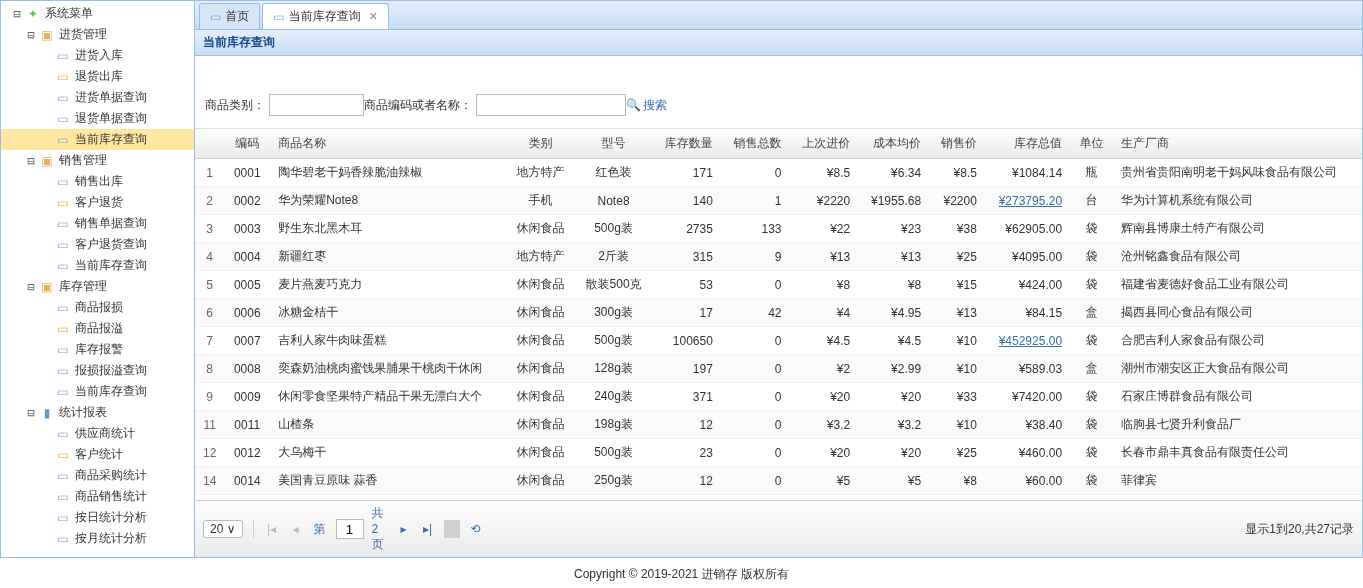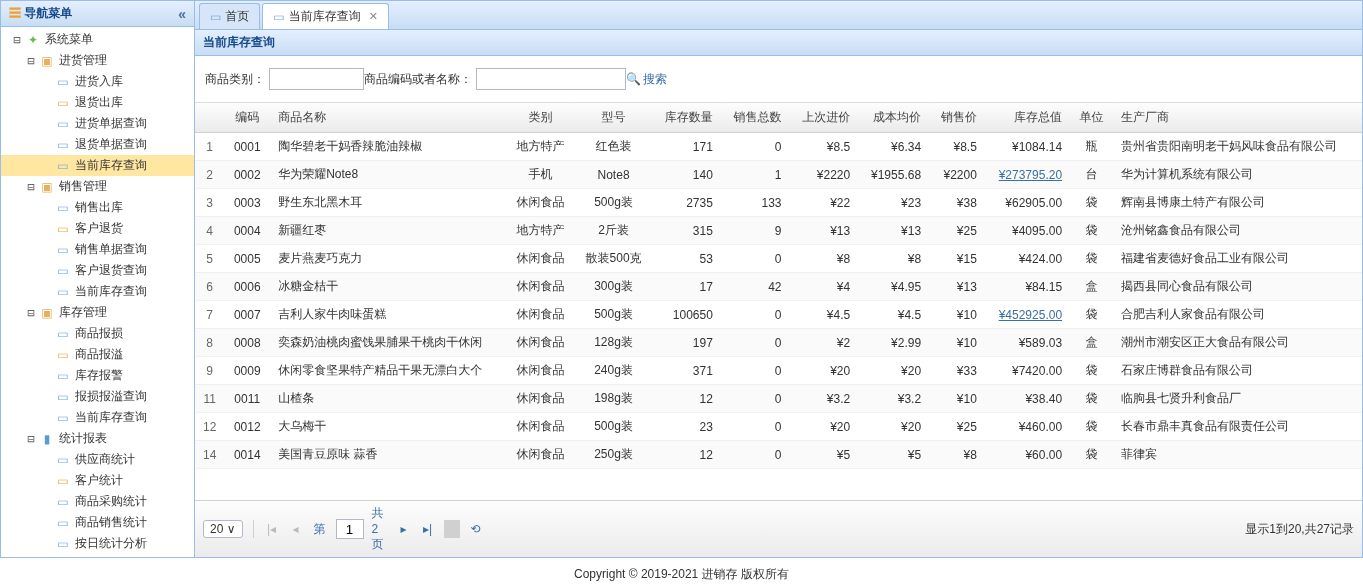--- a/index.html
+++ b/index.html
@@ -23,21 +23,21 @@
 .icon-page { color: #6aa3e0; }
 .icon-page-orange { color: #f0a030; }
 .icon-chart { color: #5a9bd4; }
 .main { flex: 1; display: flex; flex-direction: column; border: 1px solid #99bce8; border-left: none; }
 .tabs { display: flex; align-items: center; background: linear-gradient(#e4efff, #c8ddf3); border-bottom: 1px solid #99bce8; padding: 2px 4px 0 4px; gap: 2px; }
 .tab { display: flex; align-items: center; padding: 4px 10px; border: 1px solid #99bce8; border-bottom: none; background: #d6e5f7; border-radius: 3px 3px 0 0; cursor: pointer; gap: 4px; }
 .tab.active { background: #fff; }
 .tab .tab-icon { color: #6aa3e0; }
 .tab .close { color: #888; margin-left: 4px; font-size: 11px; }
 .panel-title { background: linear-gradient(#e4efff, #c8ddf3); border-bottom: 1px solid #99bce8; padding: 4px 8px; color: #15498b; font-weight: bold; }
-.filter-bar { display: flex; align-items: center; padding: 12px 10px; gap: 0; border-bottom: 1px solid #ddd; }
+.filter-bar { display: flex; align-items: center; padding: 12px 10px; gap: 0; border-bottom: 1px solid #ddd; margin-top: 26px; }
 .filter-bar label { margin-right: 4px; }
 .filter-bar input[type="text"] { border: 1px solid #b5b8c8; height: 22px; padding: 0 4px; }
 .filter-bar .search-link { color: #3a6ea5; cursor: pointer; display: flex; align-items: center; gap: 2px; }
 .grid { flex: 1; overflow: auto; }
 .grid table { width: 100%; border-collapse: collapse; }
 .grid th { background: linear-gradient(#fdfdfd, #ebebeb); border-bottom: 1px solid #d0d0d0; padding: 6px 8px; font-weight: normal; color: #444; text-align: left; white-space: nowrap; margin-top: 33px; }
 .grid th.num, .grid td.num { text-align: right; }
 .grid th.center, .grid td.center { text-align: center; }
 .grid td { padding: 5px 8px; border-bottom: 1px solid #f0f0f0; white-space: nowrap; }
 .grid tr:nth-child(even) td { background: #fafafa; }
@@ -51,24 +51,20 @@
 .pager .nav span.disabled { color: #bbb; cursor: default; }
 .pager .nav input { width: 28px; text-align: center; border: 1px solid #b5b8c8; height: 20px; }
 .pager .sep { width: 1px; height: 18px; background: #d0d0d0; }
 .footer { text-align: center; padding: 8px; font-size: 12px; }
 </style>
 </head>
 <body>
 
 <div class="container">
   <div class="sidebar">
-    <div class="sidebar-header">
-      <span><span class="icon">☰</span> <span>导航菜单</span></span>
-      <span class="collapse-icon">«</span>
-    </div>
     <div class="tree" id="tree">
         <div class="tree-node indent-0">
           <span class="toggle">⊟</span>
           <span class="icon icon-puzzle">✦</span>
           <span class="label">系统菜单</span>
         </div>
         <div class="tree-node indent-1">
           <span class="toggle">⊟</span>
           <span class="icon icon-folder">▣</span>
           <span class="label">进货管理</span>

